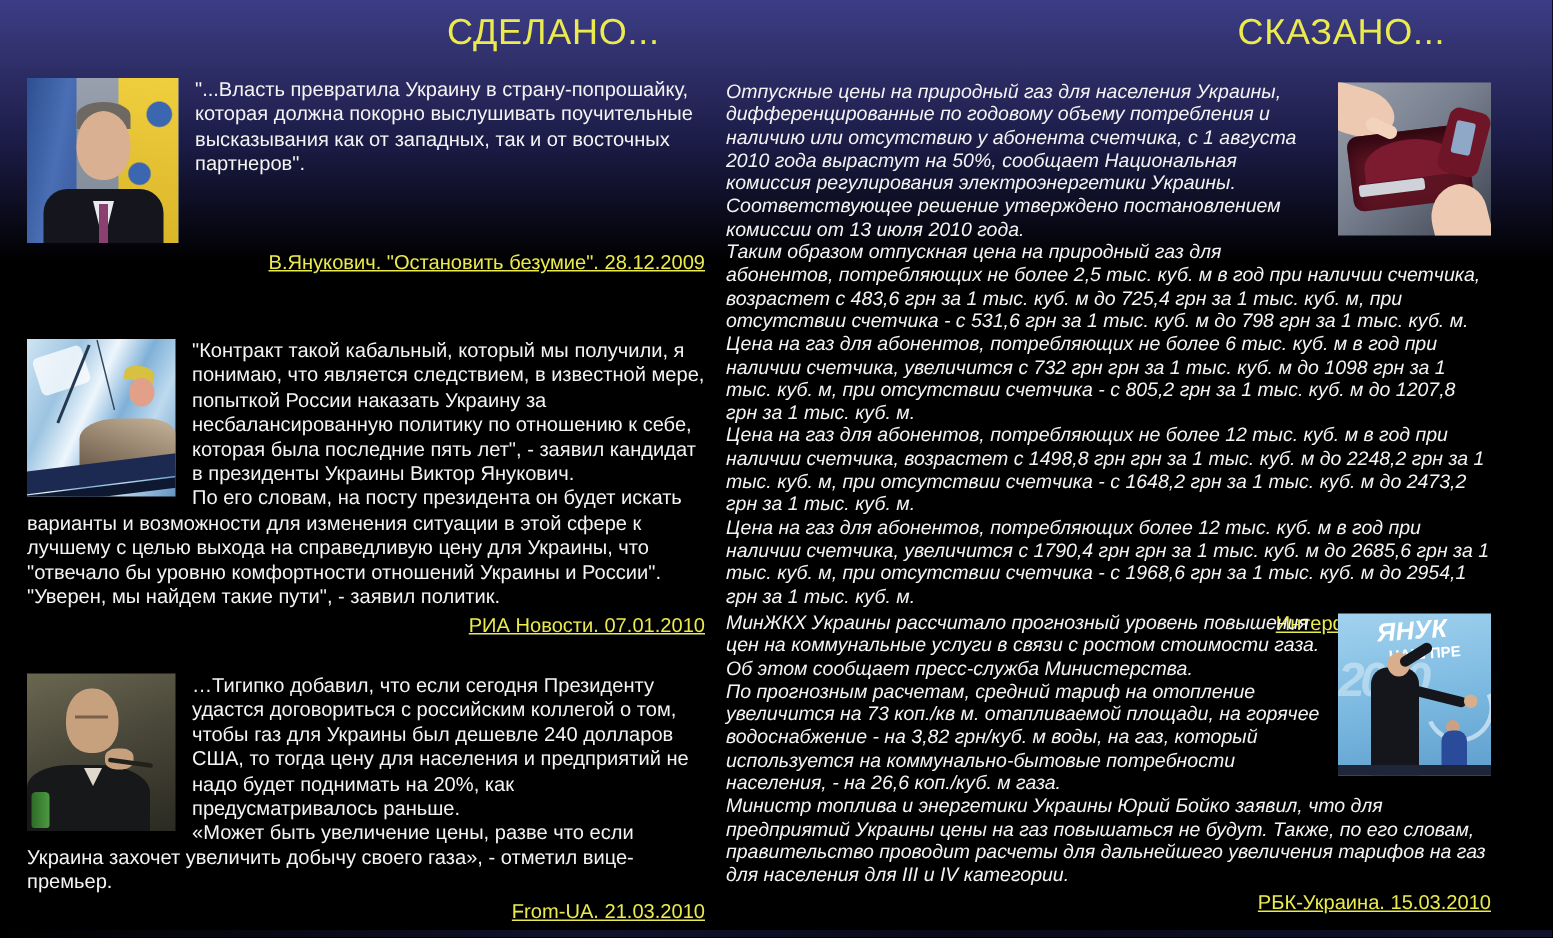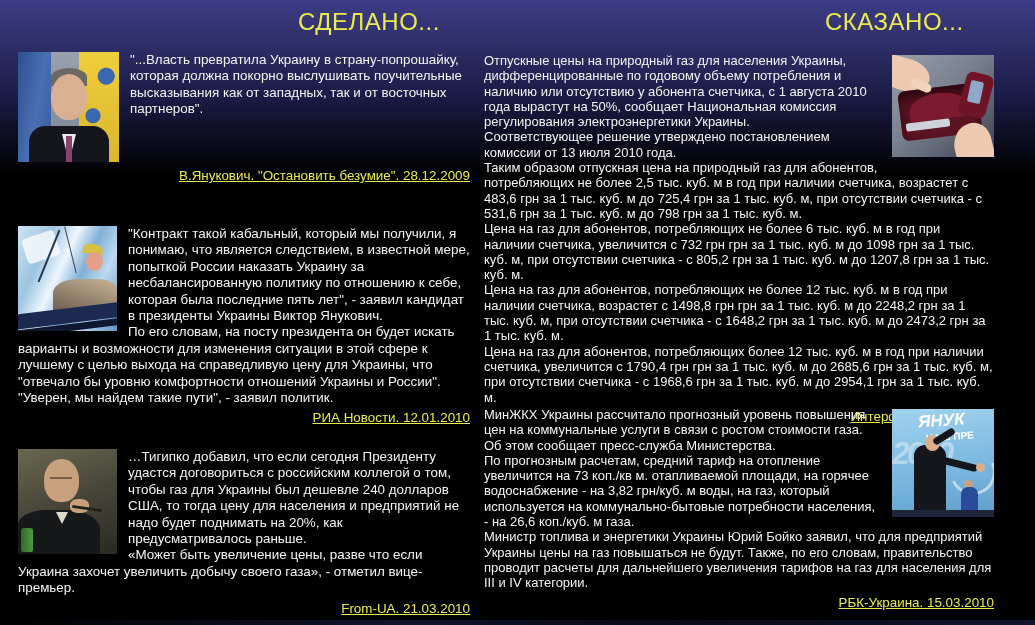--- a/index.html
+++ b/index.html
@@ -12,21 +12,21 @@
     position:absolute;top:8px;font-size:24px;letter-spacing:.5px;
     color:#ebeb4e;white-space:nowrap;
   }
   .title-said{left:298px;}
   .title-done{left:825px;}
   .blk{position:absolute;}
   .blk-l{width:452px;}
   .blk-r{width:510px;}
   .text{color:#f4f4f4;white-space:pre-line;}
   .blk-l .text{font-size:13.4px;line-height:16.4px;}
-  .blk-r .text{font-size:13px;line-height:15.3px;}
+  .blk-r .text{font-size:13px;line-height:15.3px;font-style:italic;}
   .src-row{clear:both;text-align:right;margin-top:2px;}
   a.src{color:#ebeb4e;text-decoration:underline;font-size:13.4px;cursor:pointer;}
   .photo{position:relative;overflow:hidden;}
   .blk-l .photo{float:left;margin:0 11px 4px 0;}
   .blk-r .photo{float:right;margin:2px 0 4px 10px;}
   .photo .ly{position:absolute;}
   
   .ph-yanu{width:101px;height:110px;background:linear-gradient(180deg,#97a0ac,#7d8694);}
   .y-left{left:0;top:0;width:33px;height:110px;background:linear-gradient(100deg,#2e4f92,#4a6fb4 55%,#3a5a9e);}
   .y-flag{right:0;top:0;width:40px;height:110px;
@@ -125,21 +125,21 @@
       <div class="ly c-crowd"></div>
       <div class="ly c-cap"></div>
       <div class="ly c-face"></div>
       <div class="ly c-rail"></div>
       <div class="ly c-rail2"></div>
     </div>
     <div class="text">"Контракт такой кабальный, который мы получили, я понимаю, что является следствием, в известной мере, попыткой России наказать Украину за несбалансированную политику по отношению к себе, которая была последние пять лет", - заявил кандидат в президенты Украины Виктор Янукович.
 По его словам, на посту президента он будет искать варианты и возможности для изменения ситуации в этой сфере к лучшему с целью выхода на справедливую цену для Украины, что "отвечало бы уровню комфортности отношений Украины и России".
 "Уверен, мы найдем такие пути", - заявил политик.</div>
     <div class="src-row">
-      <a class="src">РИА Новости. 12.01.2010</a>
+      <a class="src">РИА Новости. 07.01.2010</a>
     </div>
   </div>
 
   <div class="blk blk-l pos-l3">
     <div class="photo ph-tigipko">
       <div class="ly t-head"></div>
       <div class="ly t-brow"></div>
       <div class="ly t-suit"></div>
       <div class="ly t-collar"></div>
       <div class="ly t-hand"></div>

